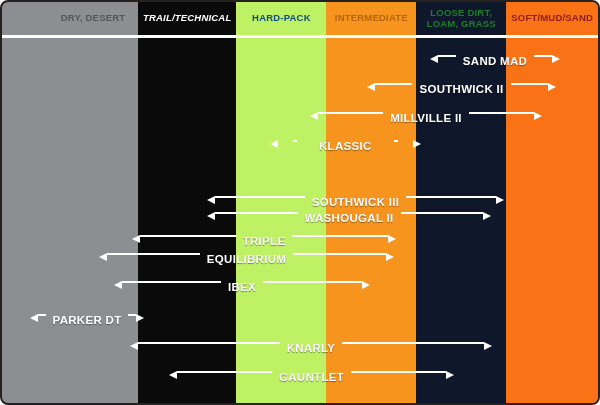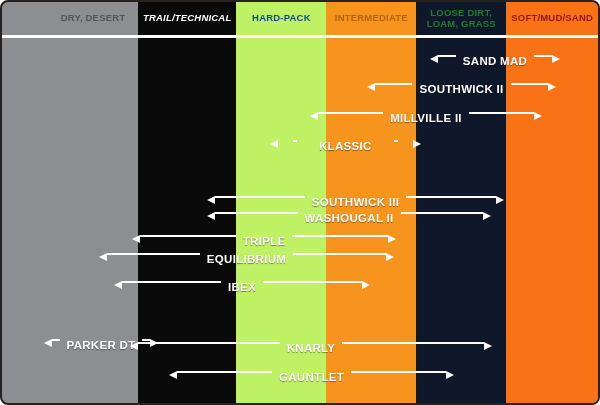--- a/index.html
+++ b/index.html
@@ -108,21 +108,21 @@
         <span class="line"></span>
         <span class="ah right"></span>
       </div>
       <div class="tire-row" style="left: 112px; top: 285px; width: 256px;">
         <span class="ah left"></span>
         <span class="line"></span>
         <span class="tire-label">IBEX</span>
         <span class="line"></span>
         <span class="ah right"></span>
       </div>
-      <div class="tire-row" style="left: 42px; top: 318px; width: 114px; margin-top: 25px;">
+      <div class="tire-row" style="left: 28px; top: 318px; width: 114px;">
         <span class="ah left"></span>
         <span class="line"></span>
         <span class="tire-label">PARKER DT</span>
         <span class="line"></span>
         <span class="ah right"></span>
       </div>
       <div class="tire-row" style="left: 128px; top: 346px; width: 362px;">
         <span class="ah left"></span>
         <span class="line"></span>
         <span class="tire-label">KNARLY</span>

